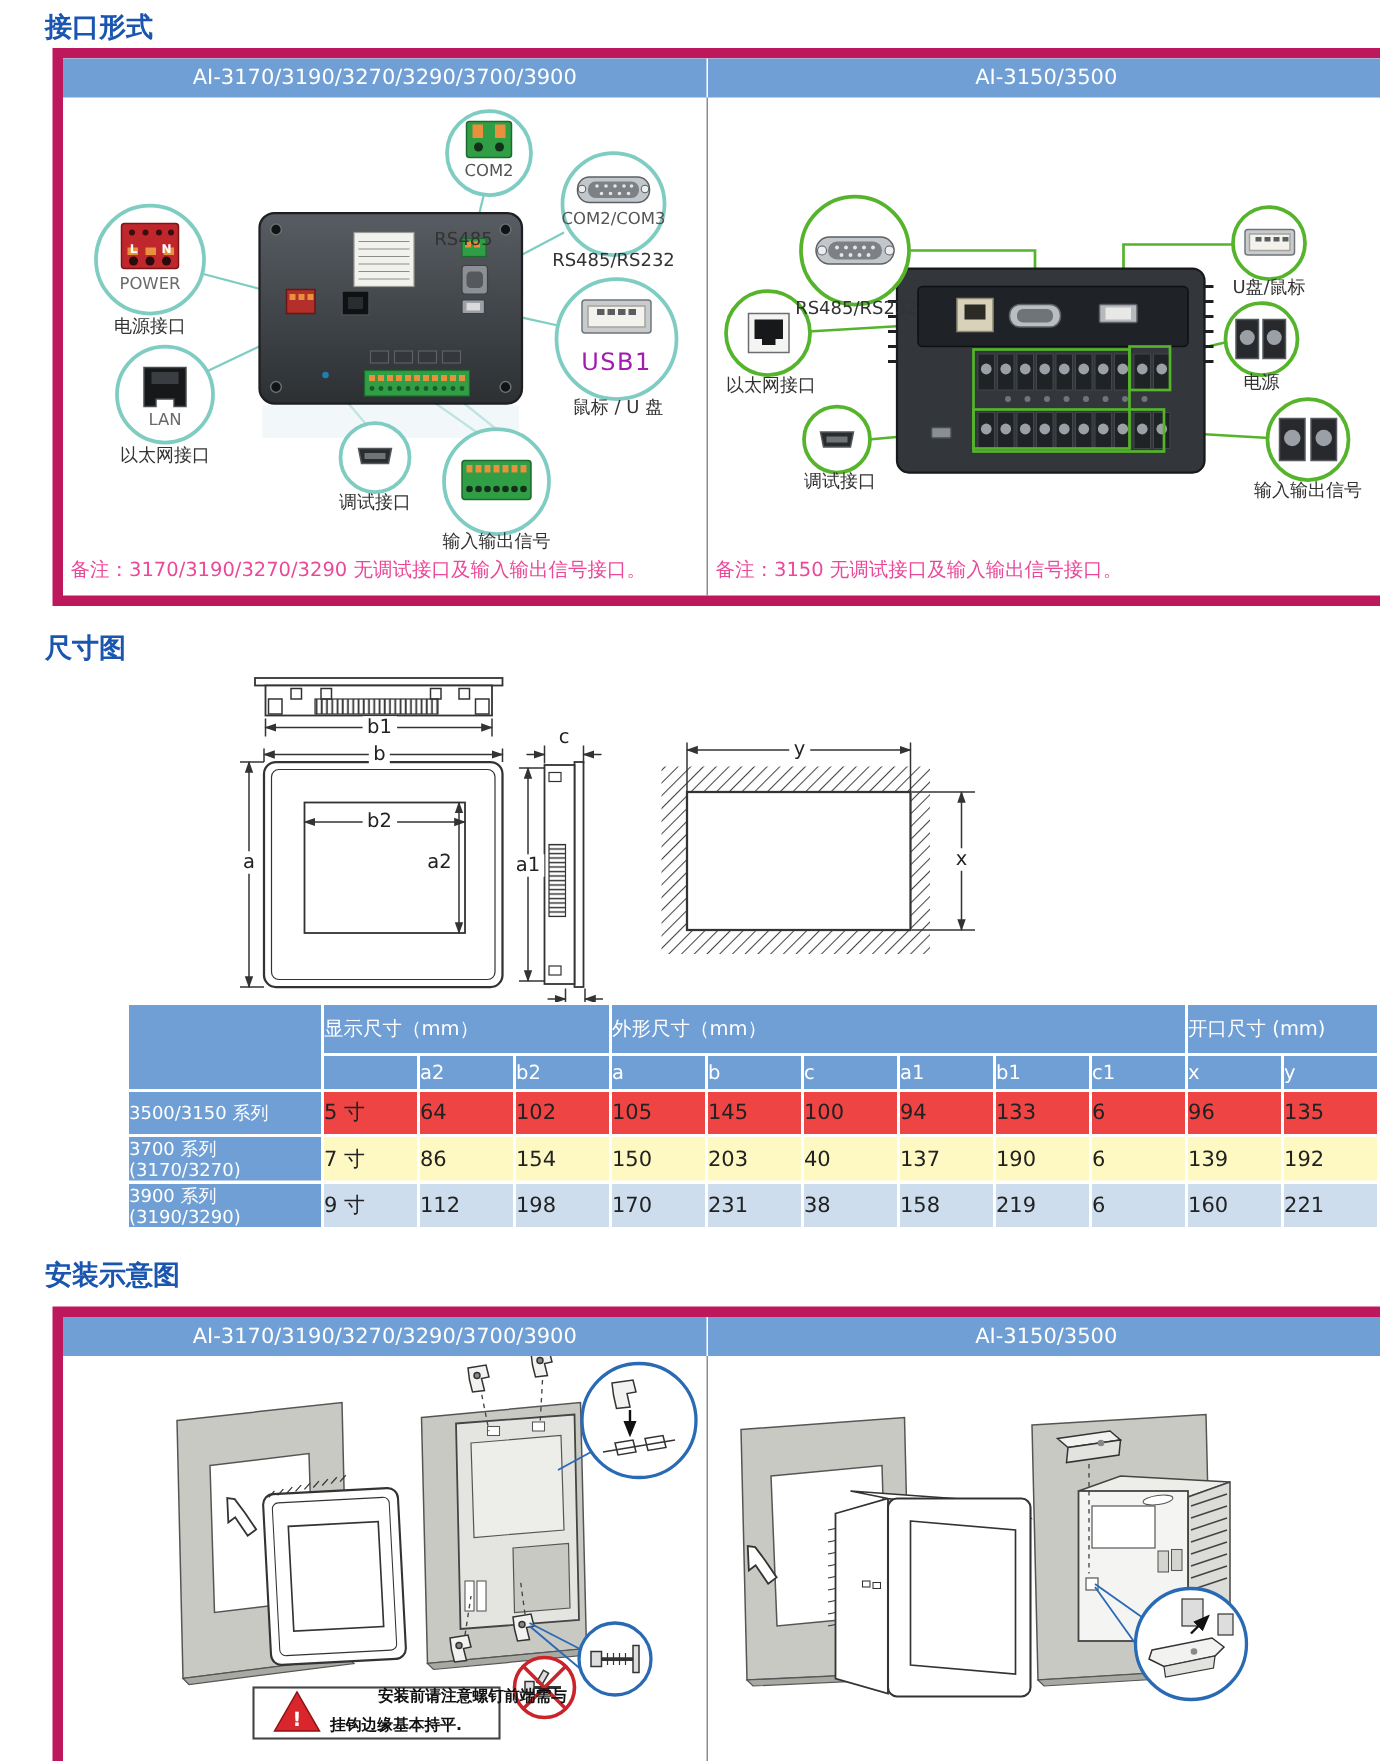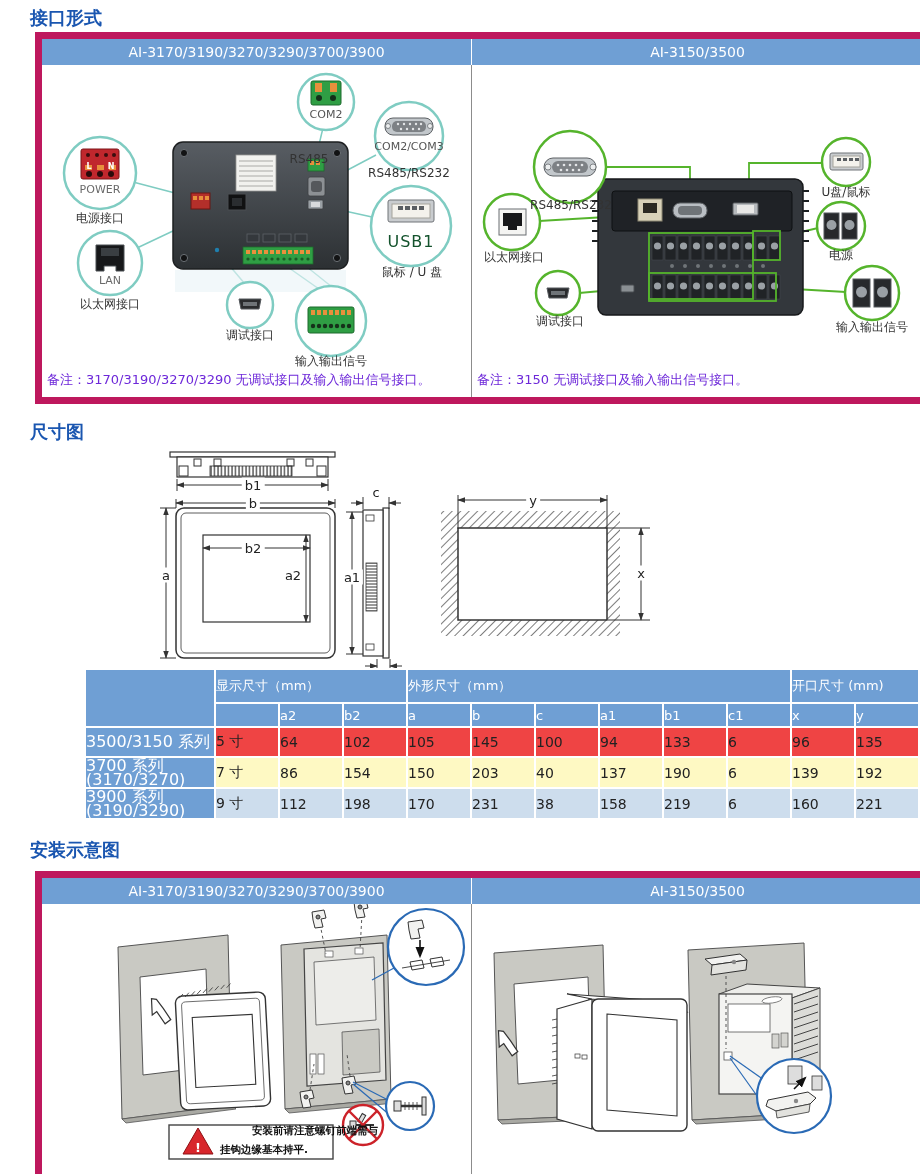--- a/index.html
+++ b/index.html
@@ -10,28 +10,28 @@
   .panel-box{position:absolute;border:7px solid #be185d;background:#fff;}
   .hdr-bar{position:absolute;left:0;top:0;right:0;height:26px;display:flex;background:#fff;}
   .hdr-cell{background:#6f9fd4;color:#fff;font-size:14px;display:flex;align-items:center;justify-content:center;}
   .hdr-left{width:429px;border-right:1px solid #fff;}
   .hdr-right{flex:1;}
   .content-row{position:absolute;left:0;top:26px;right:0;bottom:0;display:flex;}
   .content-left{width:429px;border-right:1px solid #8c8c8c;position:relative;}
   .content-right{flex:1;position:relative;}
   .lbl{position:absolute;transform:translate(-50%,-50%);white-space:nowrap;font-size:12px;color:#333;text-align:center;}
   .lbl-gray{color:#6a6a6a;font-size:11px;}
-  .lbl-big{font-size:16px;color:#14532d;letter-spacing:1px;}
-  .note{position:absolute;font-size:13px;color:#6d28d9;white-space:nowrap;text-align:right;}
+  .lbl-big{font-size:16px;color:#a21caf;letter-spacing:1px;}
+  .note{position:absolute;font-size:13px;color:#ec4899;white-space:nowrap;text-align:right;}
   .dim-lbl{position:absolute;transform:translate(-50%,-50%);font-size:13px;color:#222;background:#fff;padding:0 3px;}
   .dim-lbl.nobg{background:transparent;}
   table.dims{border-collapse:collapse;table-layout:fixed;width:834px;font-size:14px;}
   table.dims td{border:2px solid #fff;vertical-align:middle;padding:0;overflow:hidden;}
   td.th{background:#6f9fd4;color:#fff;font-size:13px;}
-  td.series{background:#6f9fd4;color:#fff;font-size:16px;white-space:pre-line;line-height:14px;}
+  td.series{background:#6f9fd4;color:#fff;font-size:12px;white-space:pre-line;line-height:14px;}
   tr.h1 td{height:32px;}
   tr.h2 td{height:22px;}
   tr.r1 td{height:28px;background:#ef4444;}
   tr.r2 td{height:29px;background:#fef9c3;}
   tr.r3 td{height:29px;background:#cddded;}
   tr.r1 td.series,tr.r2 td.series,tr.r3 td.series{background:#6f9fd4;}
   .warn-txt{position:absolute;font-size:10.5px;font-weight:bold;color:#111;white-space:nowrap;}
   .warn-mark{position:absolute;transform:translate(-50%,-50%);color:#fff;font-weight:bold;font-size:13px;}
   svg{display:block;}
 </style>

